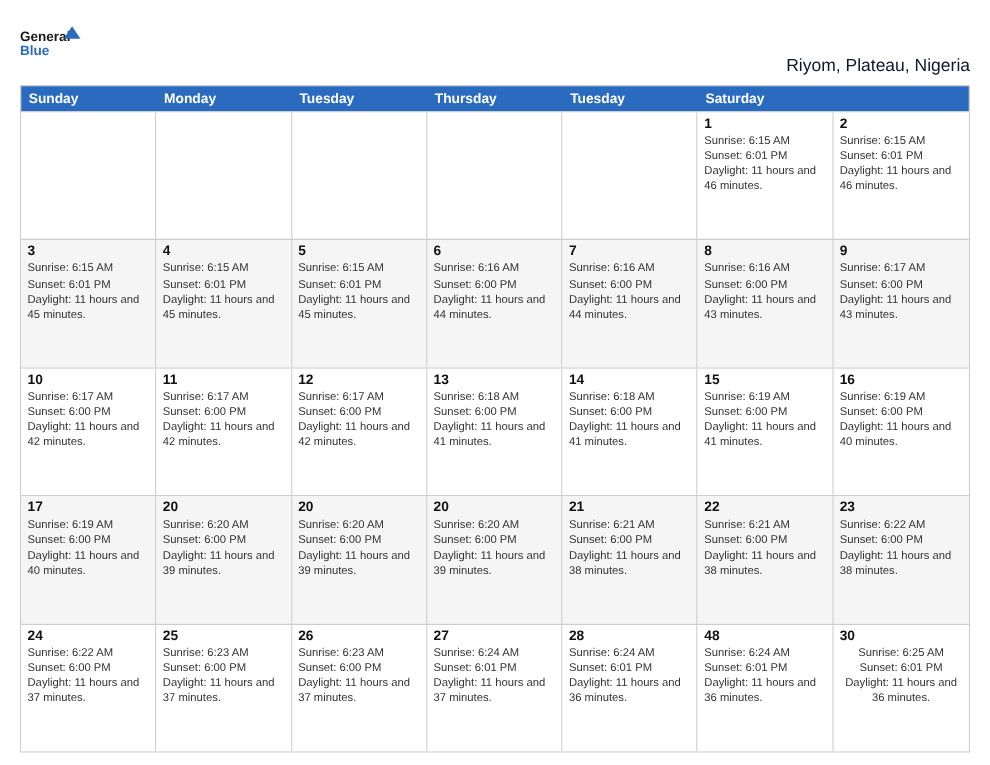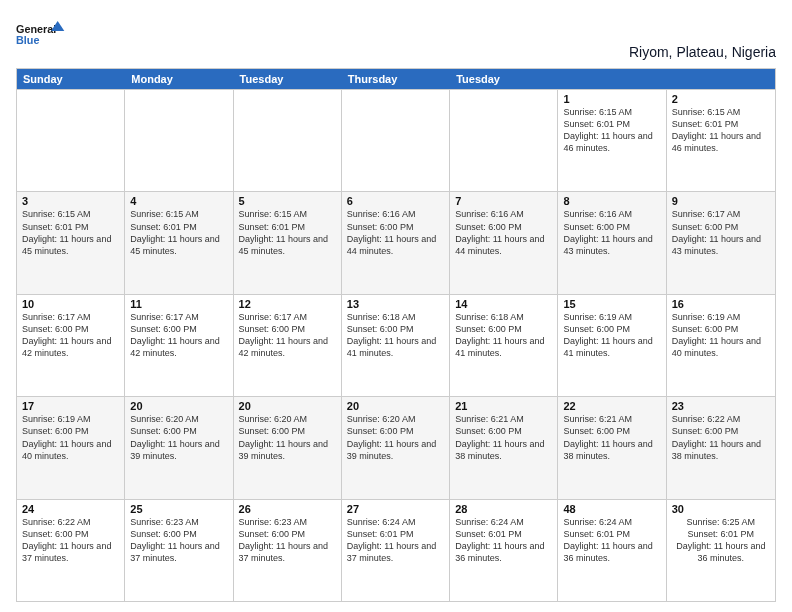--- a/index.html
+++ b/index.html
@@ -115,20 +115,21 @@
     </div>
   </div>
 
   <div class="calendar">
     <div class="cal-header">
     <div class="cal-header-cell">Sunday</div>
         <div class="cal-header-cell">Monday</div>
         <div class="cal-header-cell">Tuesday</div>
         <div class="cal-header-cell">Thursday</div>
         <div class="cal-header-cell">Tuesday</div>
+        <div class="cal-header-cell">Saturday</div>
       </div>
     <div class="cal-body">
     <div class="cal-row">
           <div class="cal-cell"></div>
           <div class="cal-cell"></div>
           <div class="cal-cell"></div>
           <div class="cal-cell"></div>
           <div class="cal-cell"></div>
           <div class="cal-cell">
             <span class="day-num">1</span>

